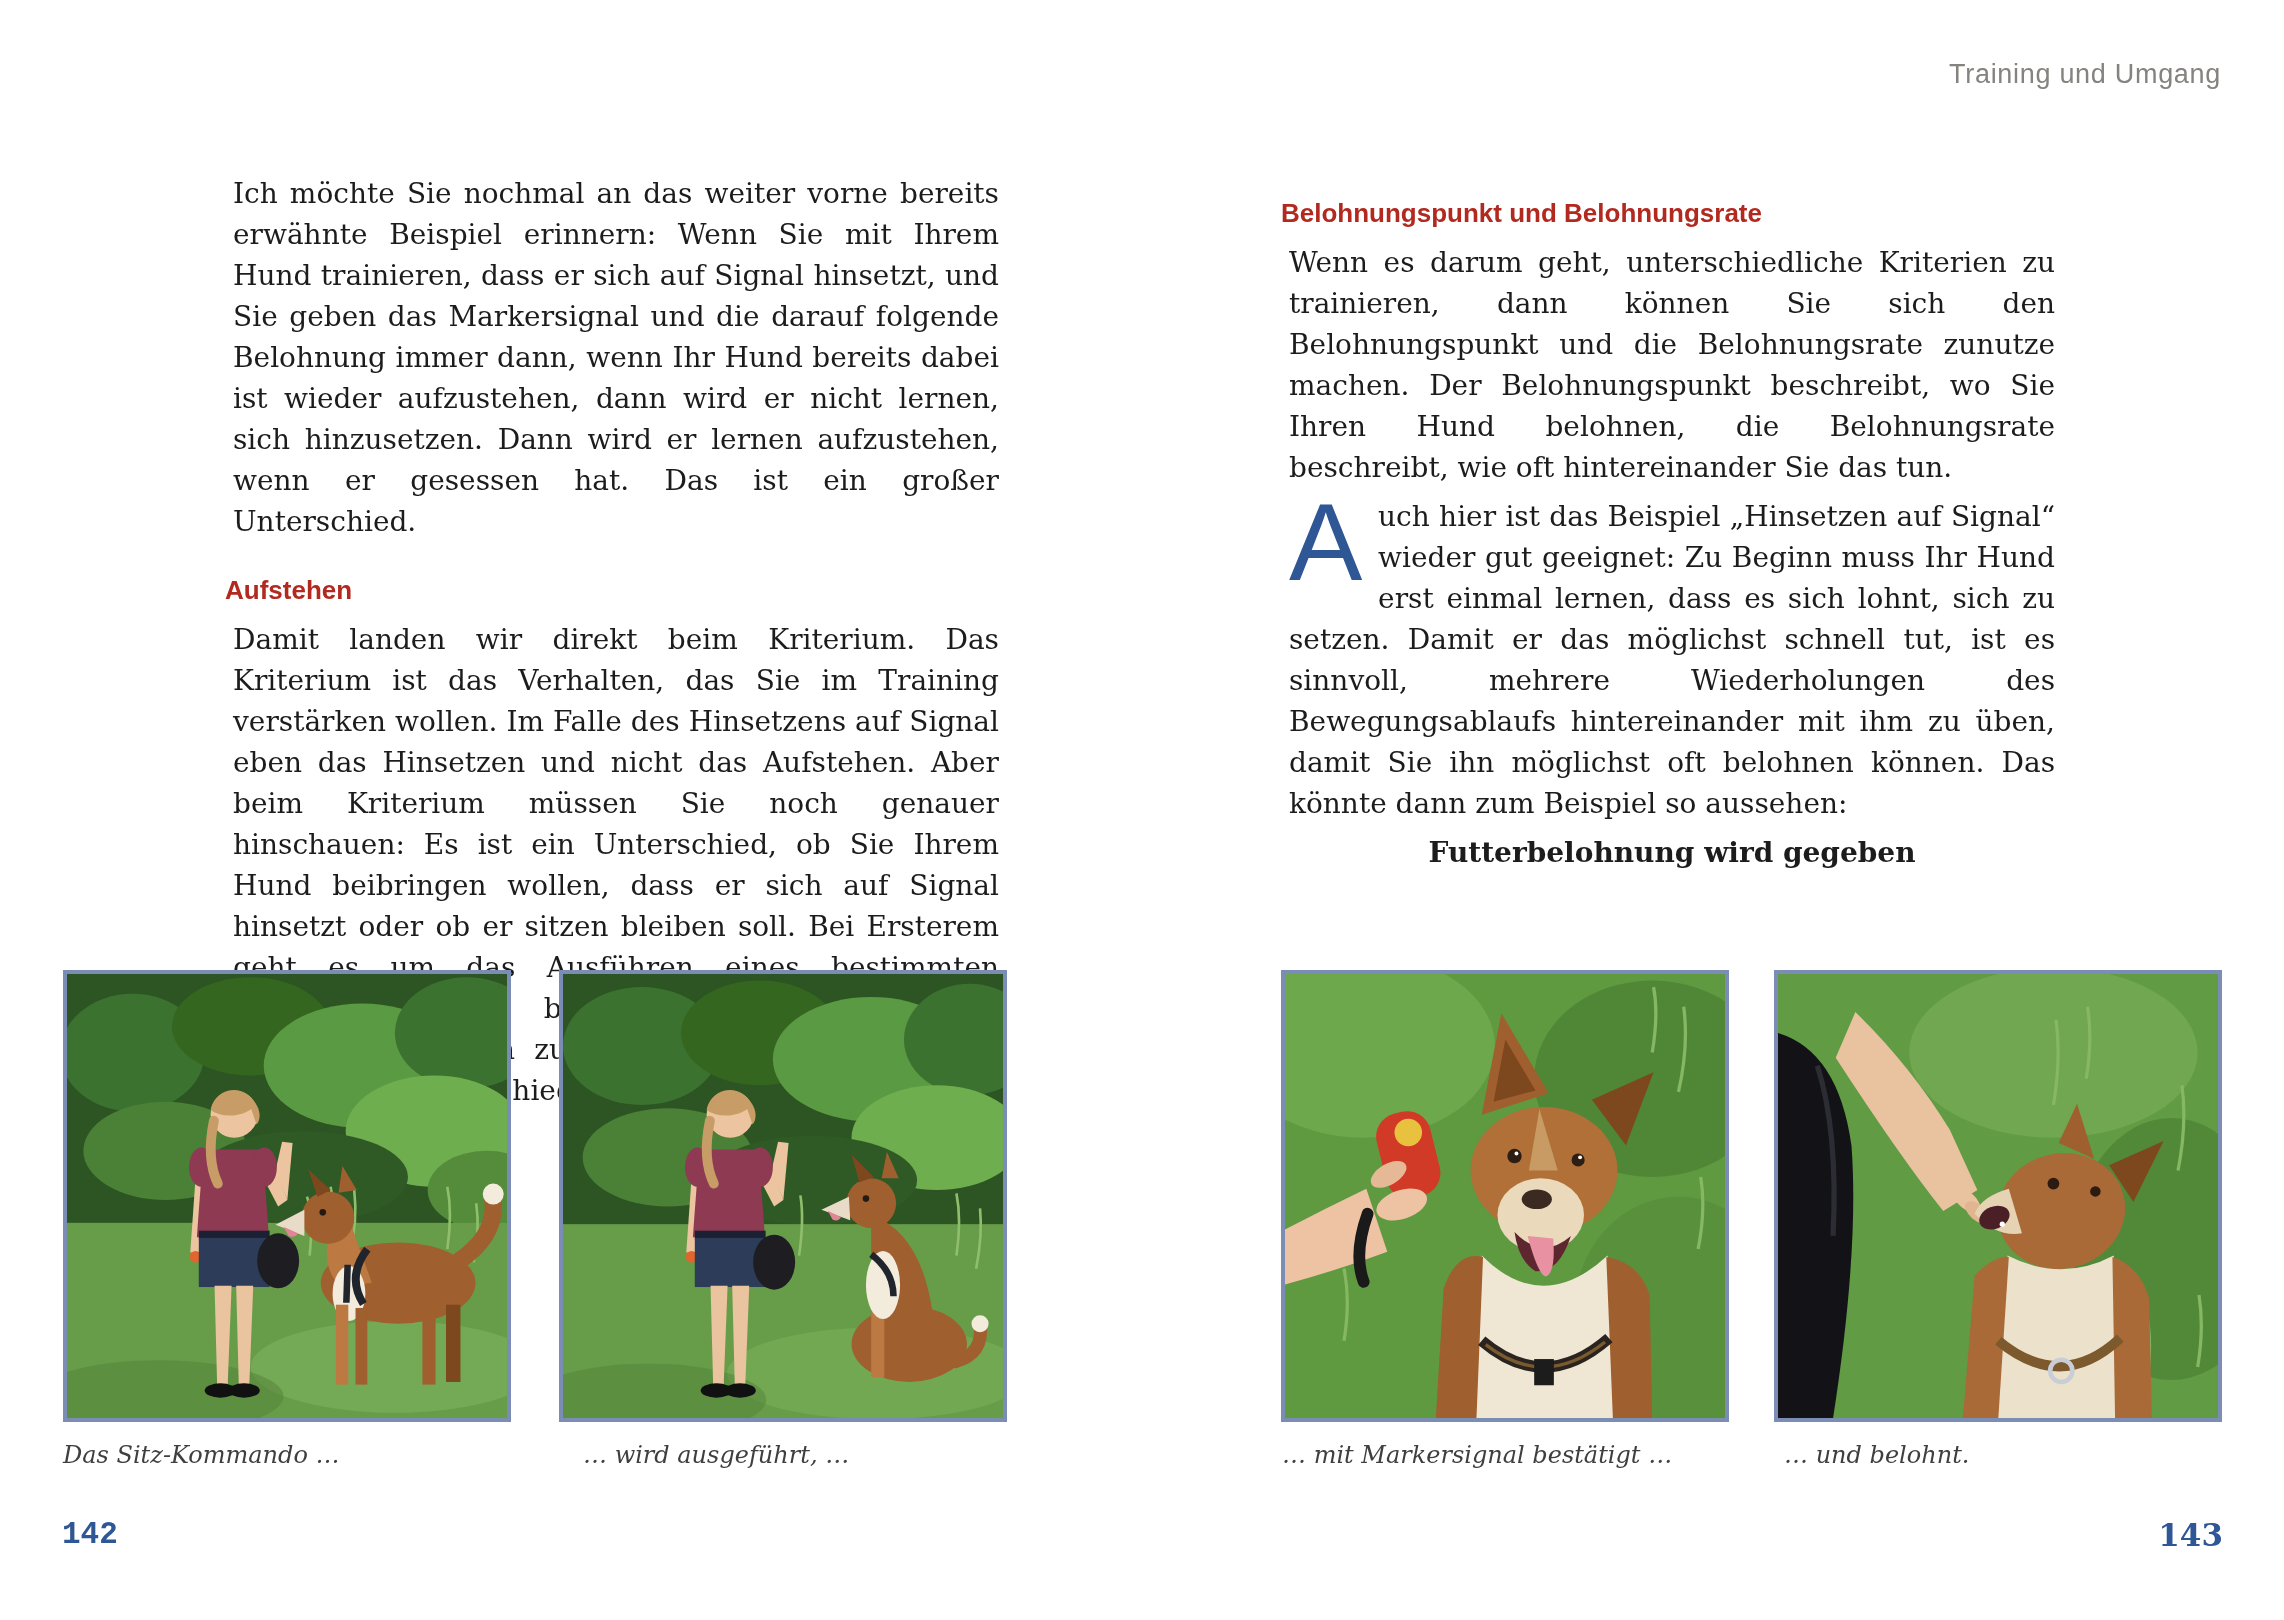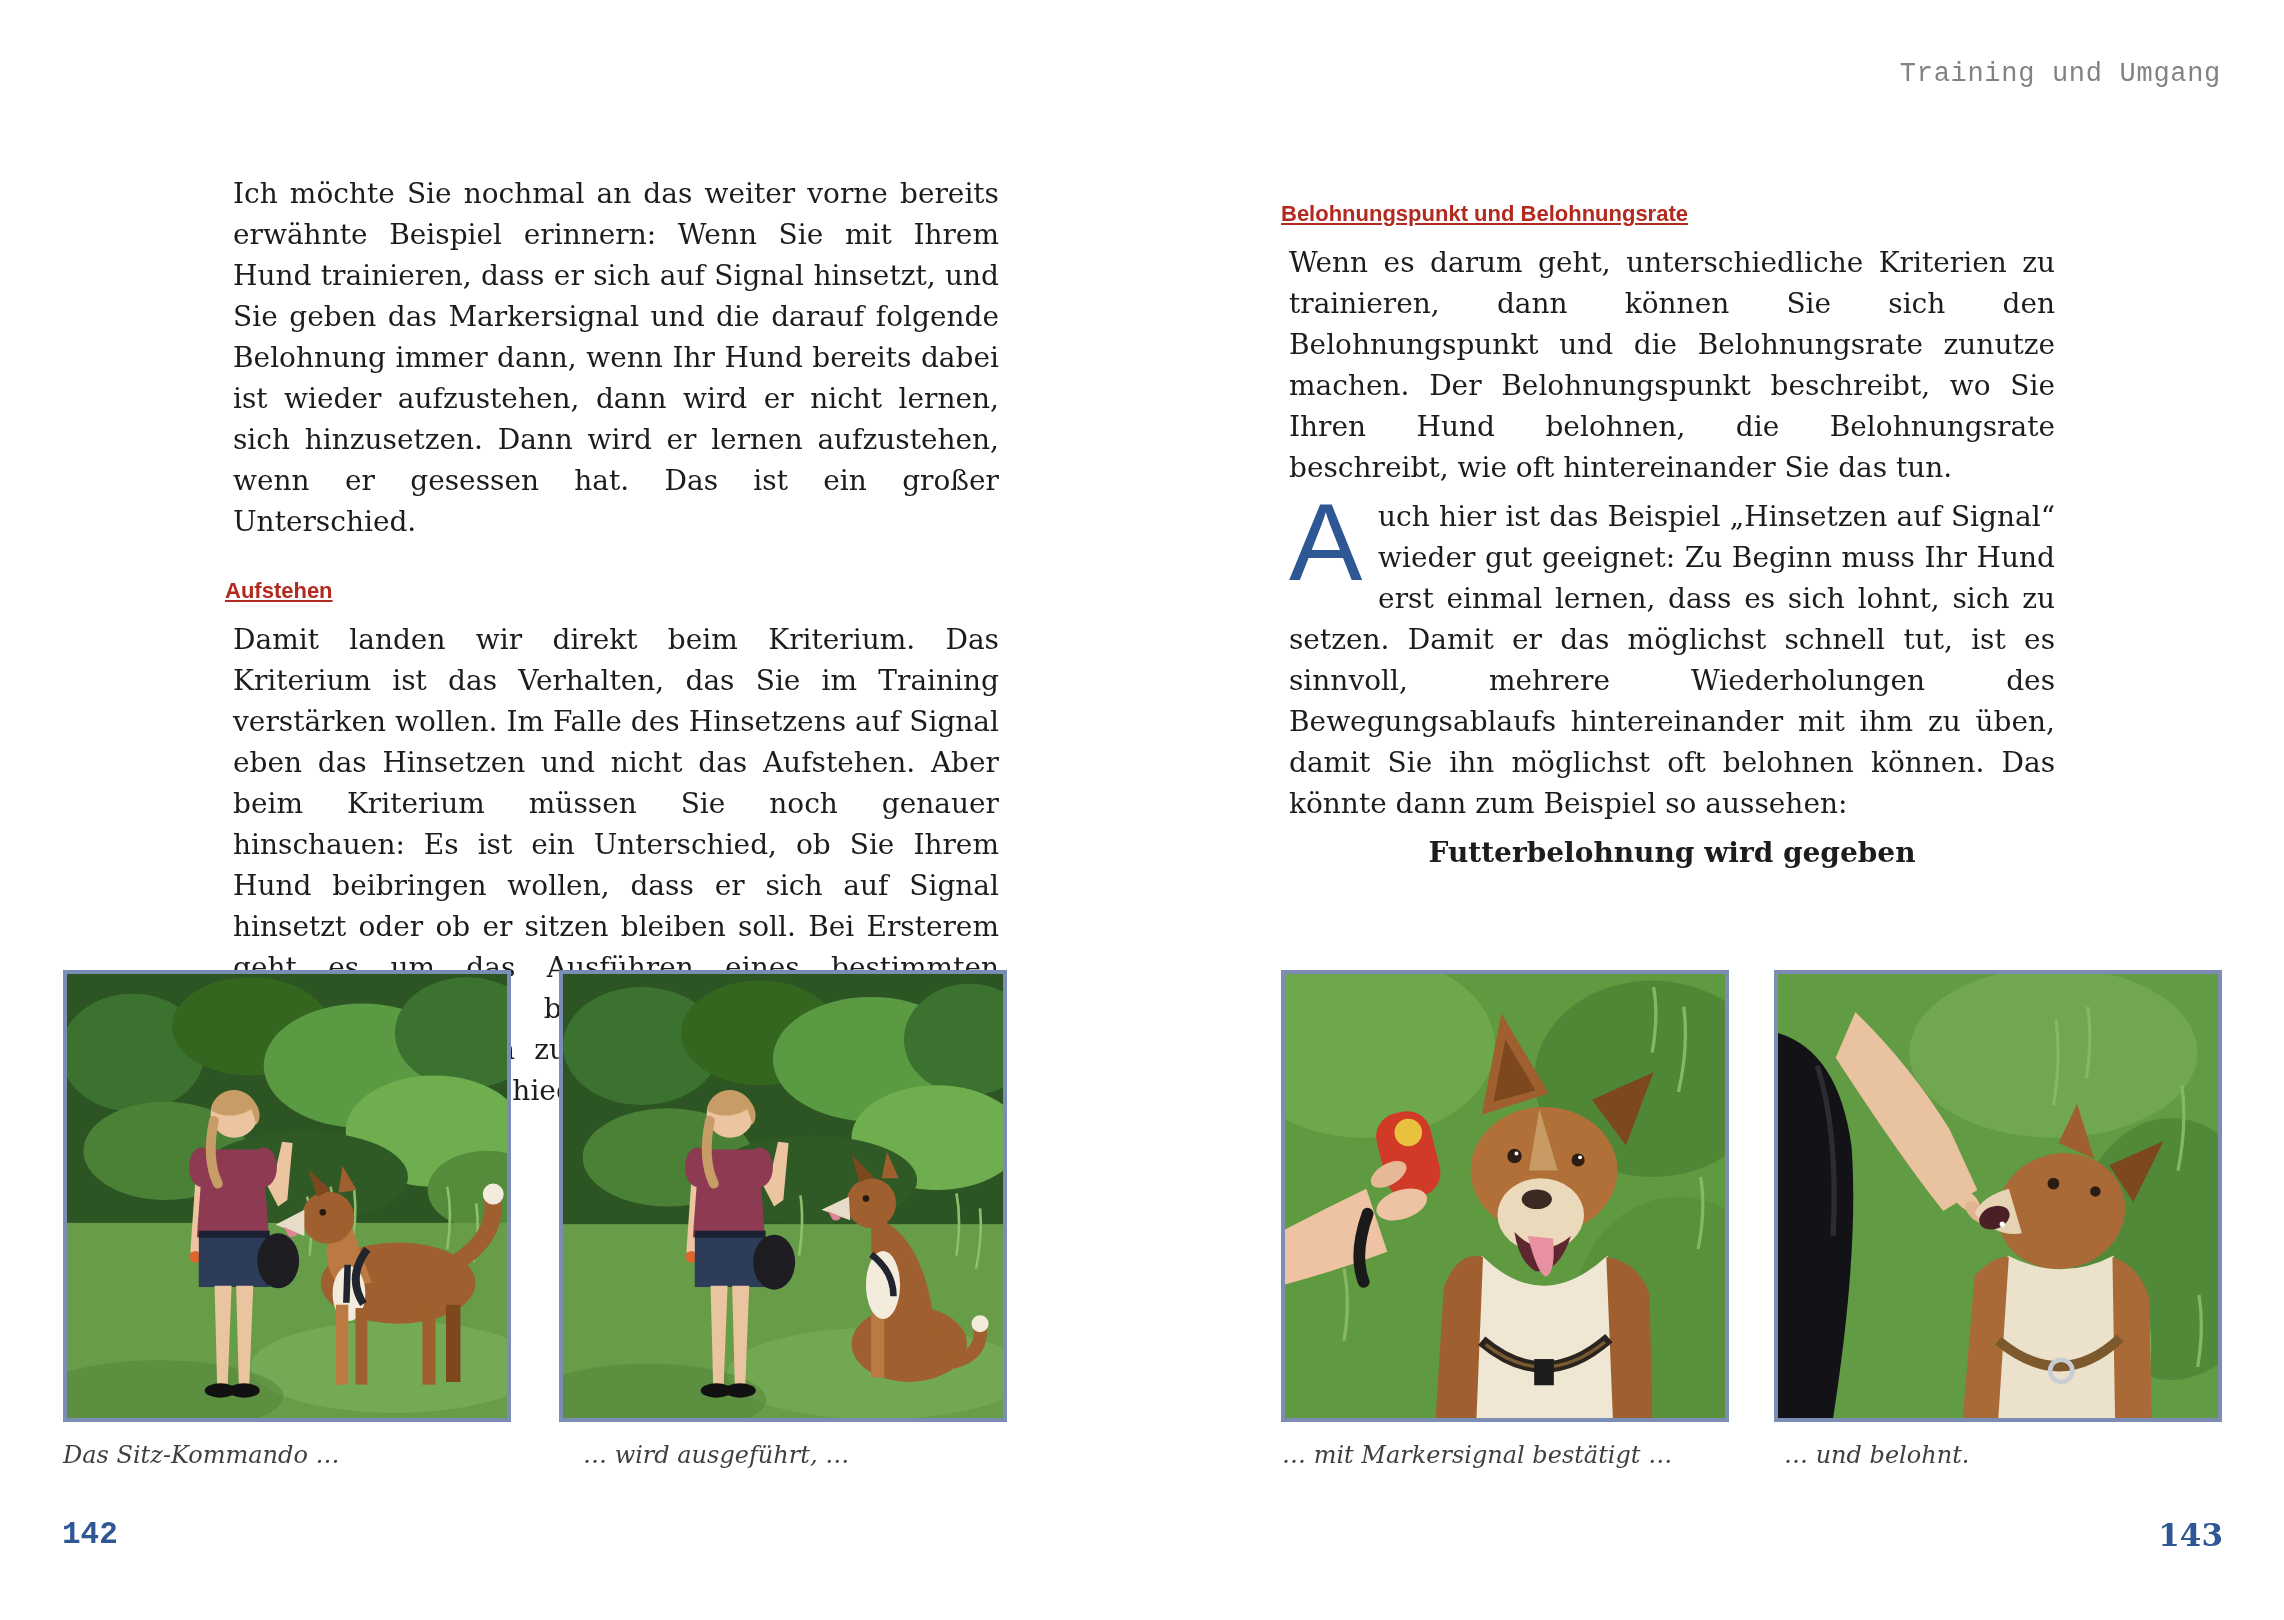--- a/index.html
+++ b/index.html
@@ -14,40 +14,39 @@
   #spread{
     position:relative;
     width:2284px;height:1620px;
     background:#ffffff;
     font-family:"DejaVu Serif", serif;
     color:var(--text-color);
     overflow:hidden;
   }
   .running-header{
     position:absolute;top:59px;right:63px;
-    font-family:Liberation Mono, monospace;
+    font-family:Liberation Sans, sans-serif;
     font-size:27px;letter-spacing:0.7px;
     color:var(--header-gray);
   }
   .text-col{position:absolute;top:165px;width:782px;}
   #left-col{left:225px;}
   #right-col{left:1281px;}
   p.body{
     margin:8px;
     font-size:28px;line-height:41px;
     text-align:justify;
     hyphens:auto;-webkit-hyphens:auto;
   }
   h2.sec{
     margin:30px 0 9.8px 0;
     font-family:"Liberation Sans", sans-serif;
     font-weight:700;
-    font-size:22px;line-height:37px;
+    font-size:26px;line-height:37px;
     color:var(--accent-red);
-    text-decoration:underline;
   }
   .dropcap-para{margin-top:37px;}
   .dropcap{
     float:left;
     font-family:"Liberation Sans", sans-serif;
     font-size:110px;line-height:83px;
     padding:3.9px 15.7px 0 0;
     color:var(--accent-blue);
   }
   .formula{

